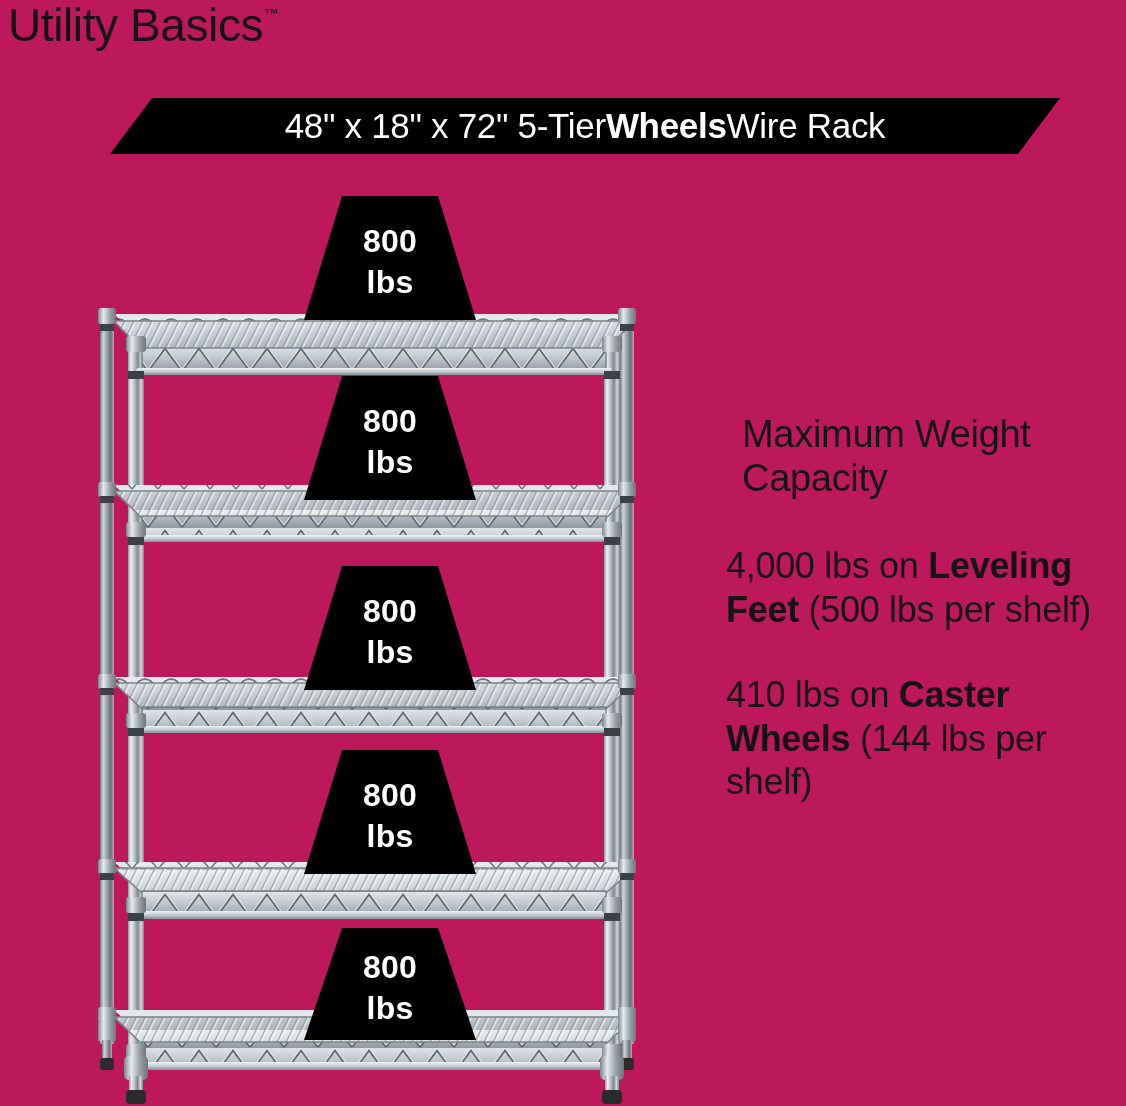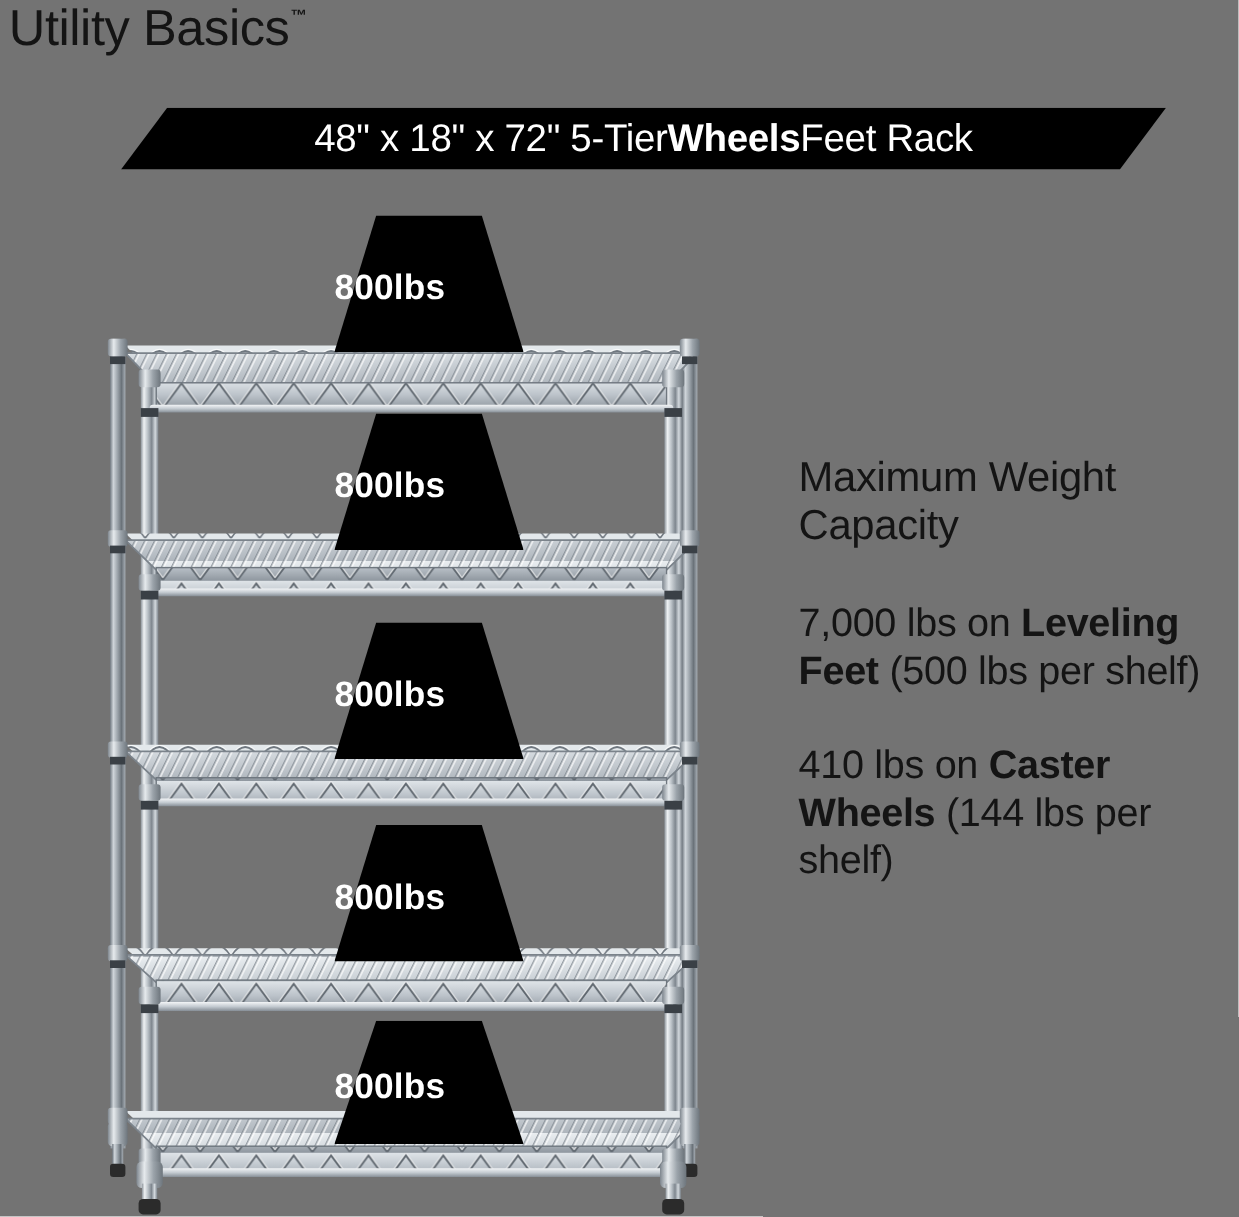--- a/index.html
+++ b/index.html
@@ -9,21 +9,21 @@
     background: #ffffff;
   }
   body {
     font-family: "Liberation Sans", sans-serif;
     -webkit-font-smoothing: antialiased;
   }
   #page {
     position: relative;
     width: 1126px;
     height: 1106px;
-    background: #737373;
+    background: #be185d;
     overflow: hidden;
   }
 
   
   #brand {
     position: absolute;
     left: 8px;
     top: 2px;
     font-size: 46px;
     line-height: 1;
@@ -74,21 +74,21 @@
     left: 726px;
     top: 412px;
     width: 386px;
     color: #141414;
   }
   #info .heading {
     font-size: 38px;
     line-height: 1.16;
     font-weight: 400;
     letter-spacing: -0.3px;
-    margin: 0 0 44px 0;
+    margin: 0 0 44px 16px;
   }
   #info .para {
     font-size: 36px;
     line-height: 1.21;
     font-weight: 400;
     letter-spacing: -0.3px;
     margin: 0 0 42px 0;
   }
   #info .para b { font-weight: 700; }
 
@@ -108,21 +108,23 @@
     color: #ffffff;
   }
   .badge svg { display: block; }
   .badge .badge-label {
     position: absolute;
     left: 0;
     top: 0;
     width: 100%;
     height: 100%;
     display: flex;
+    flex-direction: column;
     align-items: center;
+    justify-content: center;
     font-weight: 700;
     font-size: 32px;
     line-height: 1.28;
     letter-spacing: 0.2px;
     box-sizing: border-box;
     padding-top: 7px;
   }
 </style>
 </head>
 <body>
@@ -133,21 +135,21 @@
     <span>Utility Basics</span><span class="tm">™</span>
   </div>
 
   <div id="banner">
     <svg width="950" height="56" viewBox="0 0 950 56" aria-hidden="true">
       <polygon points="42,0 950,0 908,56 0,56" fill="#000000"></polygon>
     </svg>
     <div id="banner-text">
       <span>48" x 18" x 72" 5-Tier </span>
         <span class="bold">Wheels</span>
-        <span> Feet Rack</span>
+        <span> Wire Rack</span>
     </div>
   </div>
 
   <div id="rack">
     <svg width="600" height="916" viewBox="0 0 600 916" aria-hidden="true">
       <defs>
         <linearGradient id="postGrad" x1="0" y1="0" x2="1" y2="0">
           <stop offset="0%" stop-color="#8d949b"></stop>
           <stop offset="18%" stop-color="#eef1f3"></stop>
           <stop offset="40%" stop-color="#b9c0c6"></stop>
@@ -367,21 +369,21 @@
     <div class="badge-label">
       <span>800</span>
       <span>lbs</span>
     </div>
   </div>
 
   <div id="info">
     <div class="heading">Maximum Weight Capacity</div>
 
     <div class="para">
-      <span>7,000 lbs on </span><b>Leveling Feet</b><span> (500 lbs per shelf)</span>
+      <span>4,000 lbs on </span><b>Leveling Feet</b><span> (500 lbs per shelf)</span>
     </div>
 
     <div class="para">
       <span>410 lbs on </span><b>Caster Wheels</b><span> (144 lbs per shelf)</span>
     </div>
   </div>
 
 </div>
 
 </body></html>

